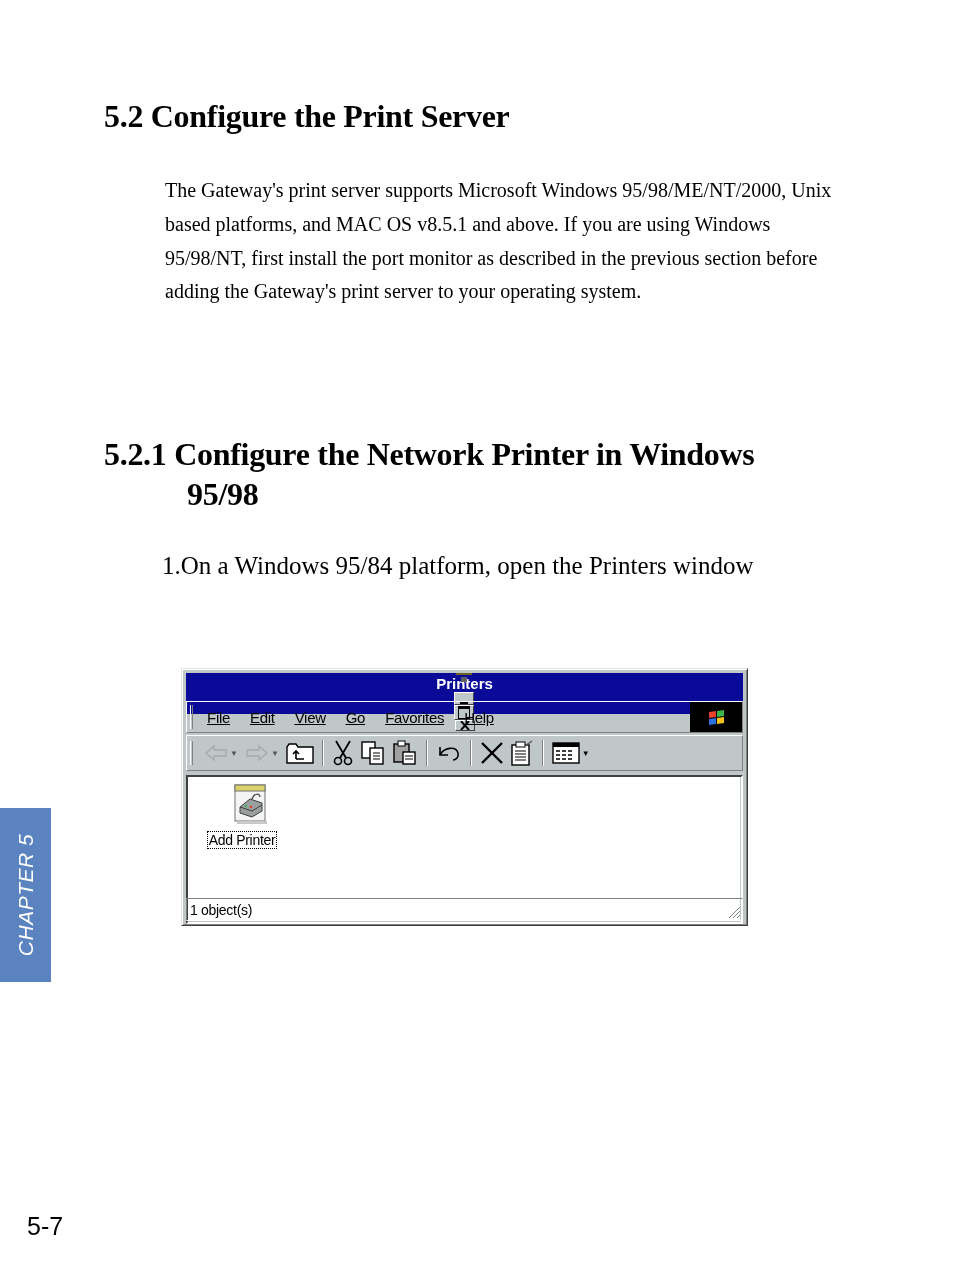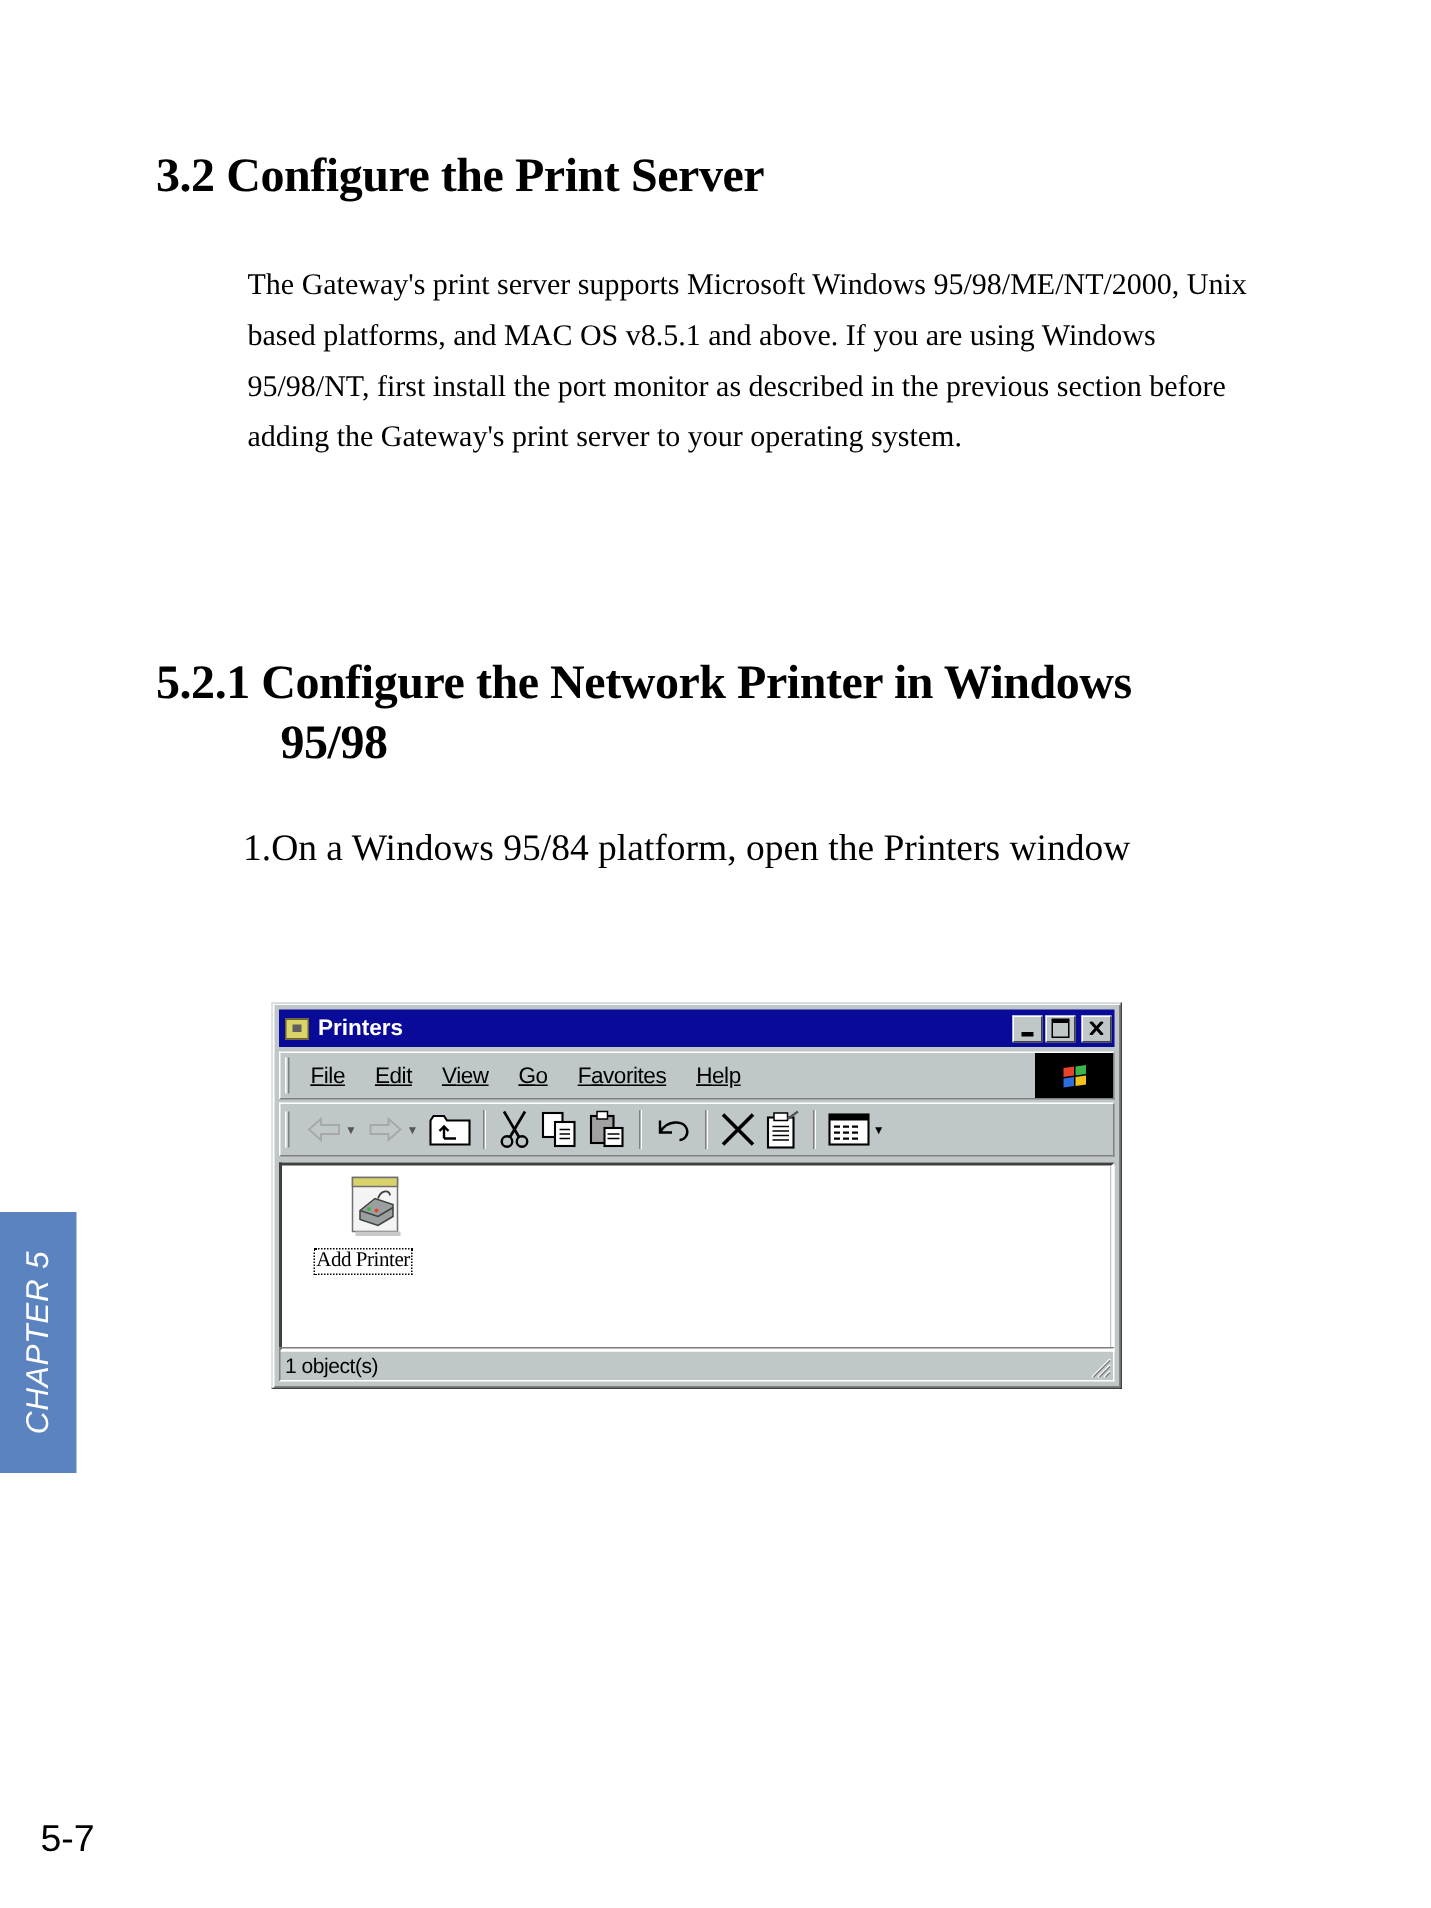--- a/index.html
+++ b/index.html
@@ -47,22 +47,22 @@
 
     
     .win {
       position: absolute; left: 181px; top: 668px; width: 567px; height: 258px;
       background: #c0c7c8; box-sizing: border-box;
       border: 1px solid #dfe3e3; border-right-color: #404040; border-bottom-color: #404040;
       box-shadow: inset 1px 1px 0 #fff, inset -1px -1px 0 #808080;
       font-family: "Liberation Sans", sans-serif;
     }
     .titlebar {
-      position: absolute; left: 4px; top: 4px; right: 4px; height: 25px;
-      background: #0a0a98; display: flex; align-items: center;
+      position: absolute; left: 4px; top: 4px; right: 4px; height: 41px;
+      background: #0a0a98; display: flex; align-items: center; flex-direction: column;
     }
     .titlebar .app-icon {
       width: 16px; height: 14px; margin-left: 4px; margin-right: 6px;
       background: #d9d36a; border: 1px solid #6a6420; box-sizing: border-box; position: relative;
     }
     .titlebar .app-icon::after {
       content: ""; position: absolute; left: 4px; top: 3px; width: 6px; height: 5px; background: #606060;
     }
     .titlebar .title { color: #fff; font-weight: bold; font-size: 15px; flex: 1; }
     .tb-btn {
@@ -98,43 +98,42 @@
       border: 1px solid #fff; border-right-color: #808080; border-bottom-color: #808080; box-sizing: border-box;
       display: flex; align-items: center;
     }
     .tool { display: flex; align-items: center; justify-content: center; height: 26px; margin: 0 3px; }
     .tool svg { display: block; }
     .sep { width: 2px; height: 26px; border-left: 1px solid #808080; border-right: 1px solid #fff; box-sizing: border-box; margin: 0 5px; }
     .drop { font-size: 8px; color: #555; margin-left: -1px; margin-right: 4px; }
     .drop.dark { color: #000; }
 
     .content {
-      position: absolute; left: 4px; top: 106px; right: 4px; height: 126px;
+      position: absolute; left: 4px; top: 106px; right: 4px; height: 149px;
       background: #fff; box-sizing: border-box;
       border: 2px solid #404040; border-right-color: #fff; border-bottom-color: #fff;
       box-shadow: inset -1px -1px 0 #c0c7c8;
-      font-family: Liberation Serif, serif;
     }
     .icon-item { position: absolute; left: 14px; top: 4px; width: 80px; text-align: center; }
     .printer-icon { width: 38px; height: 44px; margin-left: 18px; position: relative; }
     .icon-label {
       display: inline-block; font-size: 14px; padding: 0 1px; border: 1px dotted #000;
       margin-top: 2px; letter-spacing: -0.3px; color: #000;
     }
     .statusbar {
       position: absolute; left: 4px; top: 229px; right: 4px; height: 23px;
       border: 1px solid #808080; border-right-color: #fff; border-bottom-color: #fff; box-sizing: border-box;
       font-size: 14px; display: flex; align-items: center; padding-left: 3px; letter-spacing: -0.3px;
     }
     .resize-grip { position: absolute; right: 1px; bottom: 1px; width: 16px; height: 16px; }
   </style>
 </head>
 <body>
 
-<h1 class="h1">3.2 Configure the Print Server</h1>
+<h1 class="h1">5.2 Configure the Print Server</h1>
 <p class="para">The Gateway's print server supports Microsoft Windows 95/98/ME/NT/2000, Unix based platforms, and MAC OS v8.5.1 and above. If you are using Windows 95/98/NT, first install the port monitor as described in the previous section before adding the Gateway's print server to your operating system.</p>
 
 <h2 class="h2">
   <span>5.2.1 Configure the Network Printer in Windows</span>
   <span class="cont">95/98</span>
 </h2>
 
 <div class="step">
   <span class="num">1.</span><span>On a Windows 95/84 platform, open the Printers window</span>
 </div>

